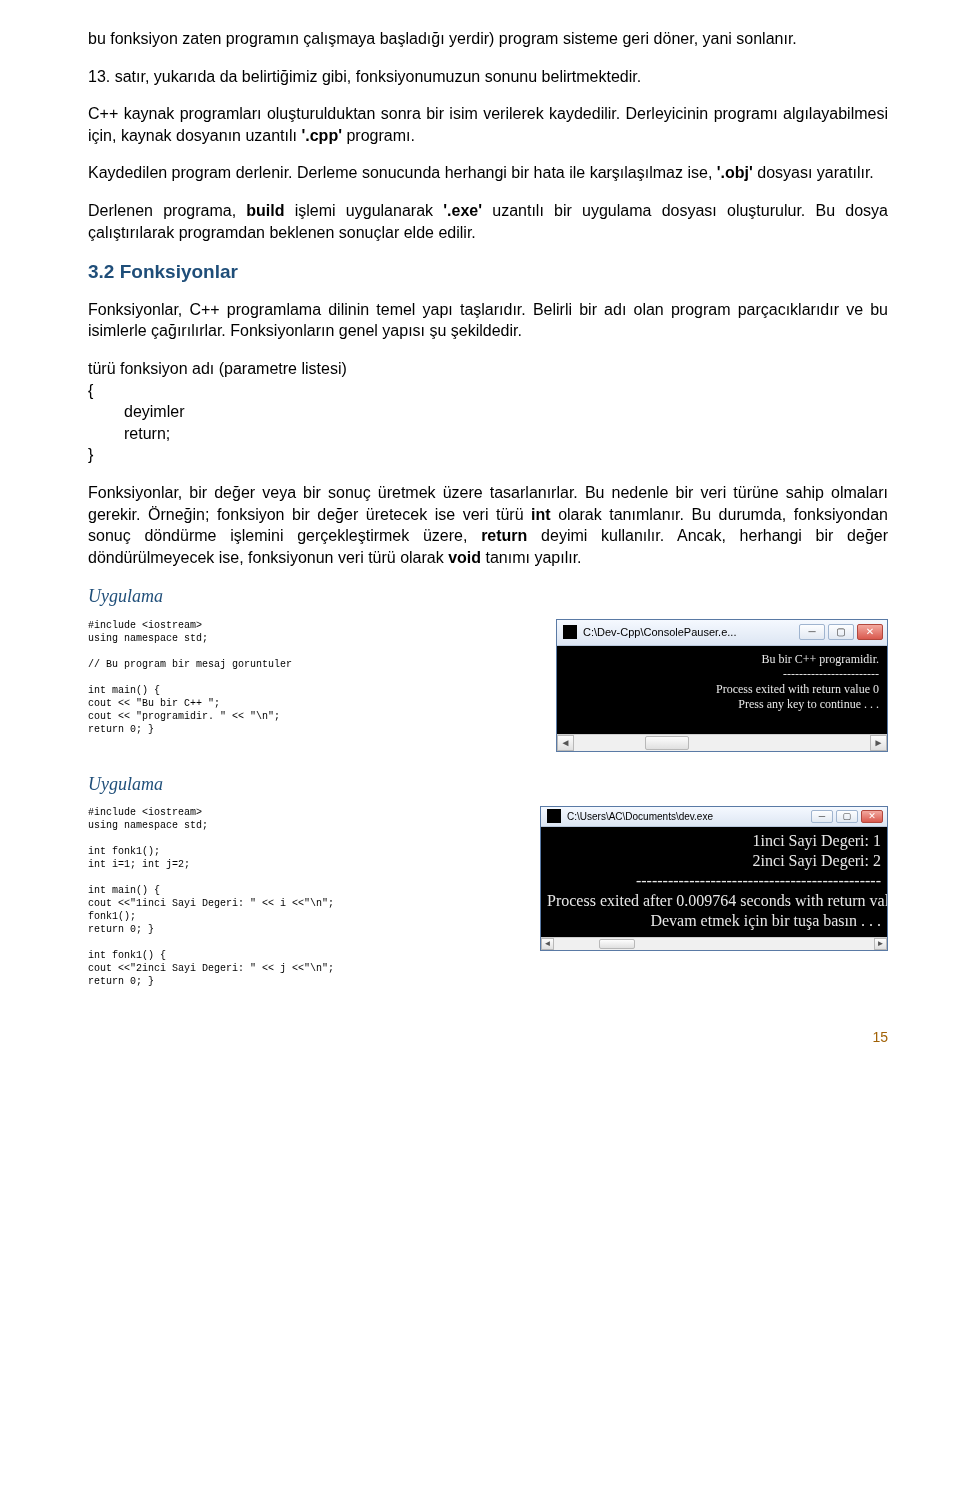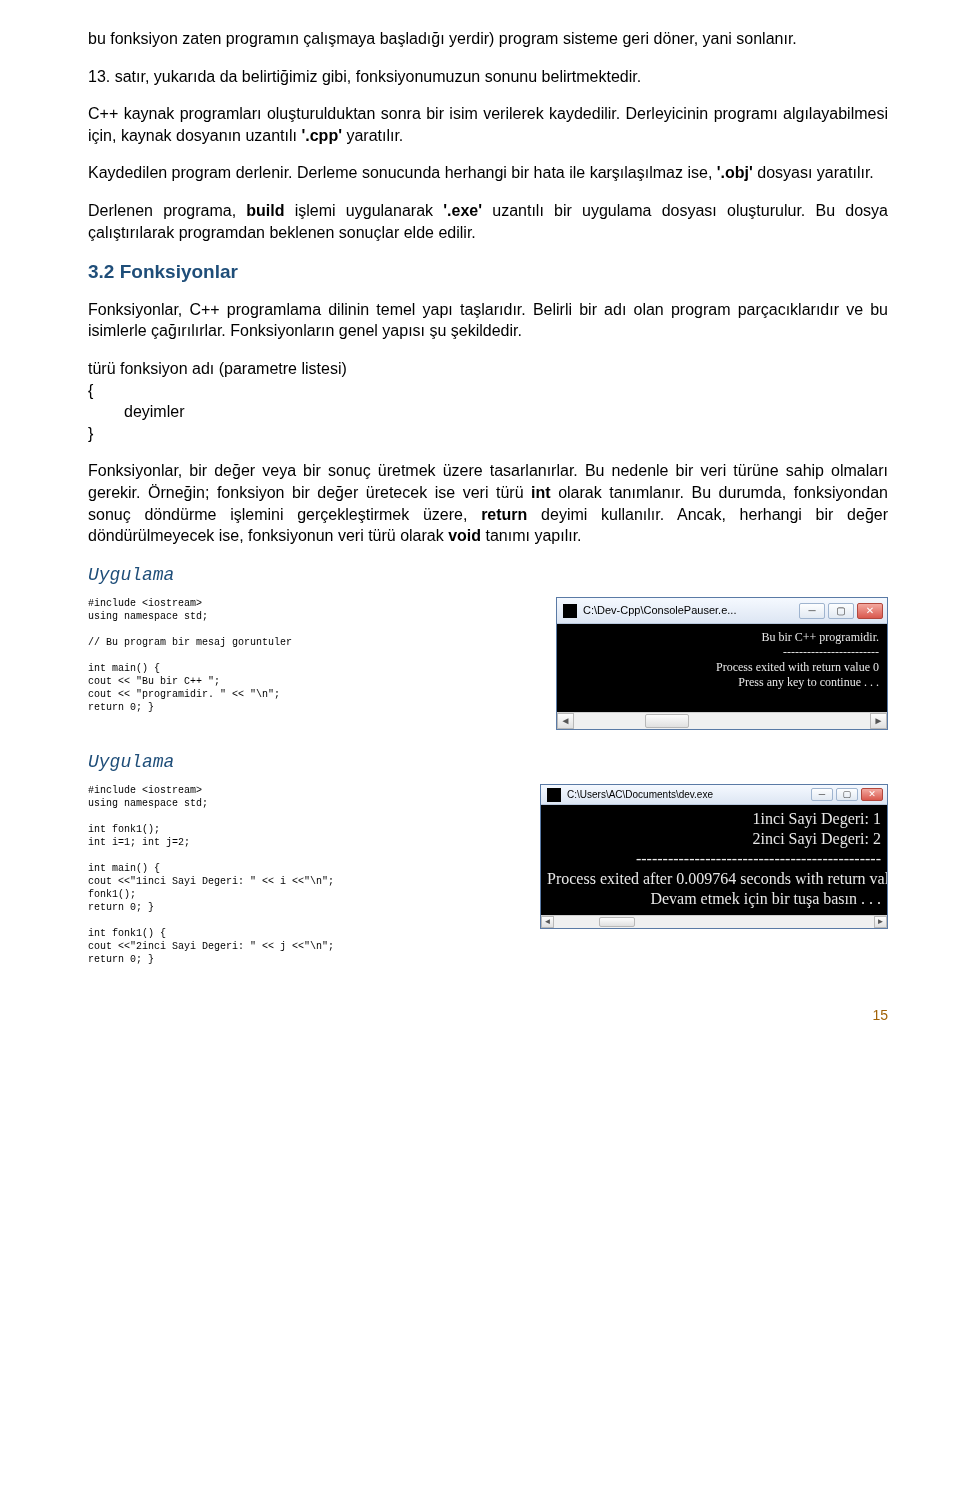--- a/index.html
+++ b/index.html
@@ -18,21 +18,21 @@
     color: #1f4e79;
     font-size: 19px;
     font-weight: bold;
     margin-bottom: 14px;
     margin-top: 4px;
   }
   .heading-italic {
     color: #1f4e79;
     font-style: italic;
     font-size: 18px;
-    font-family: Liberation Mono, monospace;
+    font-family: Liberation Serif, serif;
     margin-bottom: 10px;
     margin-top: 6px;
   }
   .syntax-block {
     margin-bottom: 16px;
     line-height: 1.35;
   }
   .syntax-block .brace { display:block; }
   .syntax-block .indented { padding-left: 36px; display:block; }
   .underline { }
@@ -151,39 +151,40 @@
   b { font-weight: bold; }
 </style>
 </head>
 <body>
 
 <div class="para">bu fonksiyon zaten programın çalışmaya başladığı yerdir) program sisteme geri döner, yani sonlanır.</div>
 
 <div class="para">13. satır, yukarıda da belirtiğimiz gibi, fonksiyonumuzun sonunu belirtmektedir.</div>
 
 <div class="para">
-  <span>C++ kaynak programları oluşturulduktan sonra bir isim verilerek kaydedilir. Derleyicinin programı algılayabilmesi için, kaynak dosyanın uzantılı </span><b>'.cpp'</b><span> yaratılır.</span>
+  <span>C++ kaynak programları oluşturulduktan sonra bir isim verilerek kaydedilir. Derleyicinin programı algılayabilmesi için, kaynak dosyanın uzantılı </span><b>'.cpp'</b><span> programı.</span>
 </div>
 
 <div class="para">
   <span>Kaydedilen program derlenir. Derleme sonucunda herhangi bir hata ile karşılaşılmaz ise, </span><b>'.obj'</b><span> dosyası yaratılır.</span>
 </div>
 
 <div class="para">
   <span>Derlenen programa, </span><b>build</b><span> işlemi uygulanarak </span><b>'.exe'</b><span> uzantılı bir uygulama dosyası oluşturulur. Bu dosya çalıştırılarak programdan beklenen sonuçlar elde edilir.</span>
 </div>
 
 <div class="heading-blue">3.2 Fonksiyonlar</div>
 
 <div class="para">Fonksiyonlar, C++ programlama dilinin temel yapı taşlarıdır. Belirli bir adı olan program parçacıklarıdır ve bu isimlerle çağırılırlar. Fonksiyonların genel yapısı şu şekildedir.</div>
 
 <div class="syntax-block">
   <span class="underline">türü fonksiyon adı (parametre listesi)</span>
   <span class="brace">{</span>
   <span class="indented underline" style="width:fit-content">deyimler</span>
+  <span class="indented">return;</span>
   <span class="brace">}</span>
 </div>
 
 <div class="para">
   <span>Fonksiyonlar, bir değer veya bir sonuç üretmek üzere tasarlanırlar. Bu nedenle bir veri türüne sahip olmaları gerekir. Örneğin; fonksiyon bir değer üretecek ise veri türü </span><b>int</b><span> olarak tanımlanır. Bu durumda, fonksiyondan sonuç döndürme işlemini gerçekleştirmek üzere, </span><b>return</b><span> deyimi kullanılır. Ancak, herhangi bir değer döndürülmeyecek ise, fonksiyonun veri türü olarak </span><b>void</b><span> tanımı yapılır.</span>
 </div>
 
 <div class="heading-italic">Uygulama</div>
 
 <div class="two-col">

